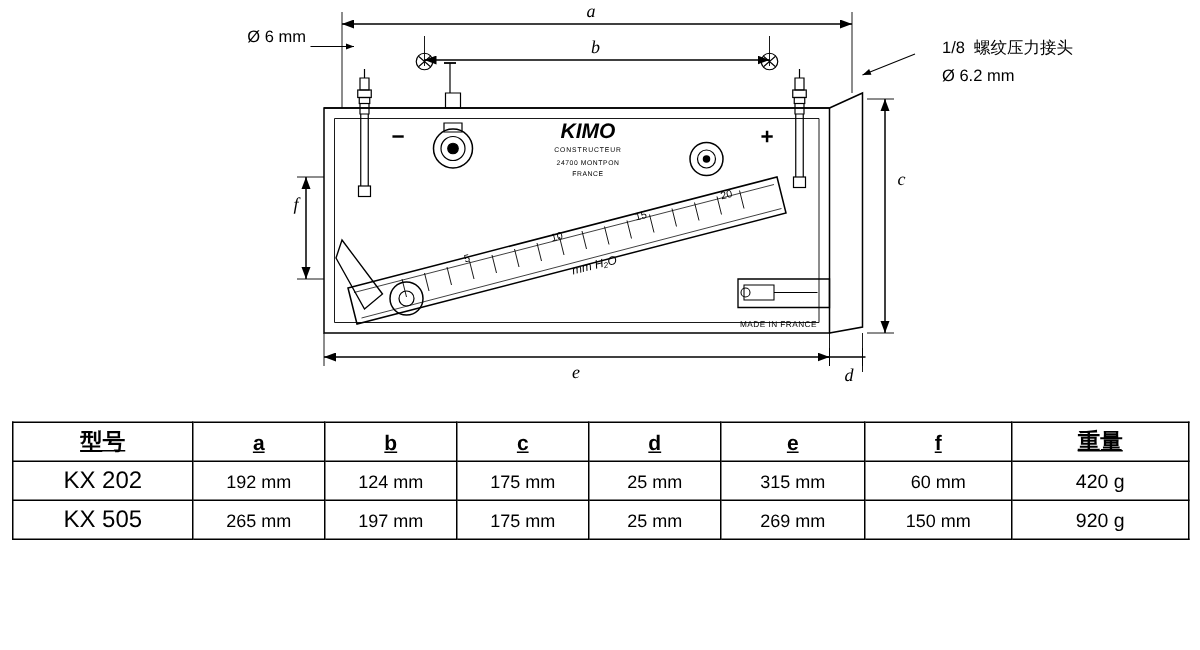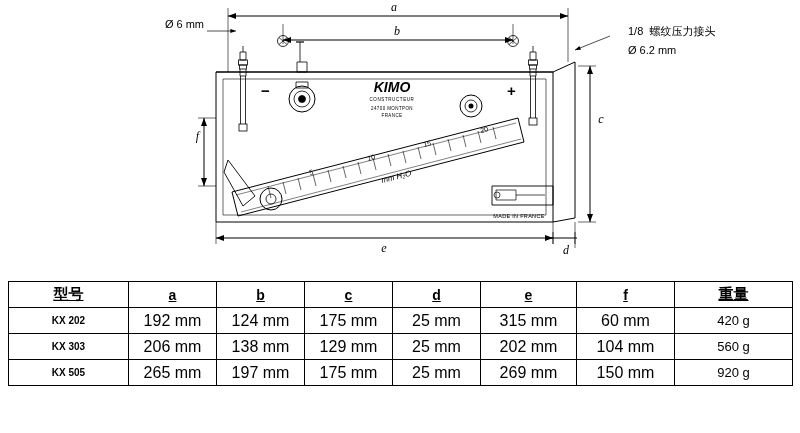--- a/index.html
+++ b/index.html
@@ -51,35 +51,35 @@
     border-collapse: collapse;
     width: 784px;
     table-layout: fixed;
   }
   table.spec th,
   table.spec td {
     border: 1px solid #000;
     height: 25px;
     text-align: center;
     vertical-align: middle;
-    font-size: 16px;
+    font-size: 12px;
     padding: 0;
   }
   table.spec thead th {
     font-weight: bold;
     font-size: 14px;
     text-decoration: underline;
   }
   table.spec thead th.col-model,
   table.spec thead th.col-weight {
     font-size: 15px;
   }
   table.spec tbody td.model {
-    font-weight: bold;
-    font-size: 10px;
+    font-weight: normal;
+    font-size: 16px;
   }
   table.spec tbody td.weight {
     font-size: 13px;
   }
   col.c-model { width: 120px; }
   col.c-a { width: 88px; }
   col.c-b { width: 88px; }
   col.c-c { width: 88px; }
   col.c-d { width: 88px; }
   col.c-e { width: 96px; }
@@ -267,30 +267,20 @@
           <td class="model">KX 202</td>
           <td>192 mm</td>
           <td>124 mm</td>
           <td>175 mm</td>
           <td>25 mm</td>
           <td>315 mm</td>
           <td>60 mm</td>
           <td class="weight">420 g</td>
         </tr>
         <tr>
-          <td class="model">KX 303</td>
-          <td>206 mm</td>
-          <td>138 mm</td>
-          <td>129 mm</td>
-          <td>25 mm</td>
-          <td>202 mm</td>
-          <td>104 mm</td>
-          <td class="weight">560 g</td>
-        </tr>
-        <tr>
           <td class="model">KX 505</td>
           <td>265 mm</td>
           <td>197 mm</td>
           <td>175 mm</td>
           <td>25 mm</td>
           <td>269 mm</td>
           <td>150 mm</td>
           <td class="weight">920 g</td>
         </tr>
       </tbody>

